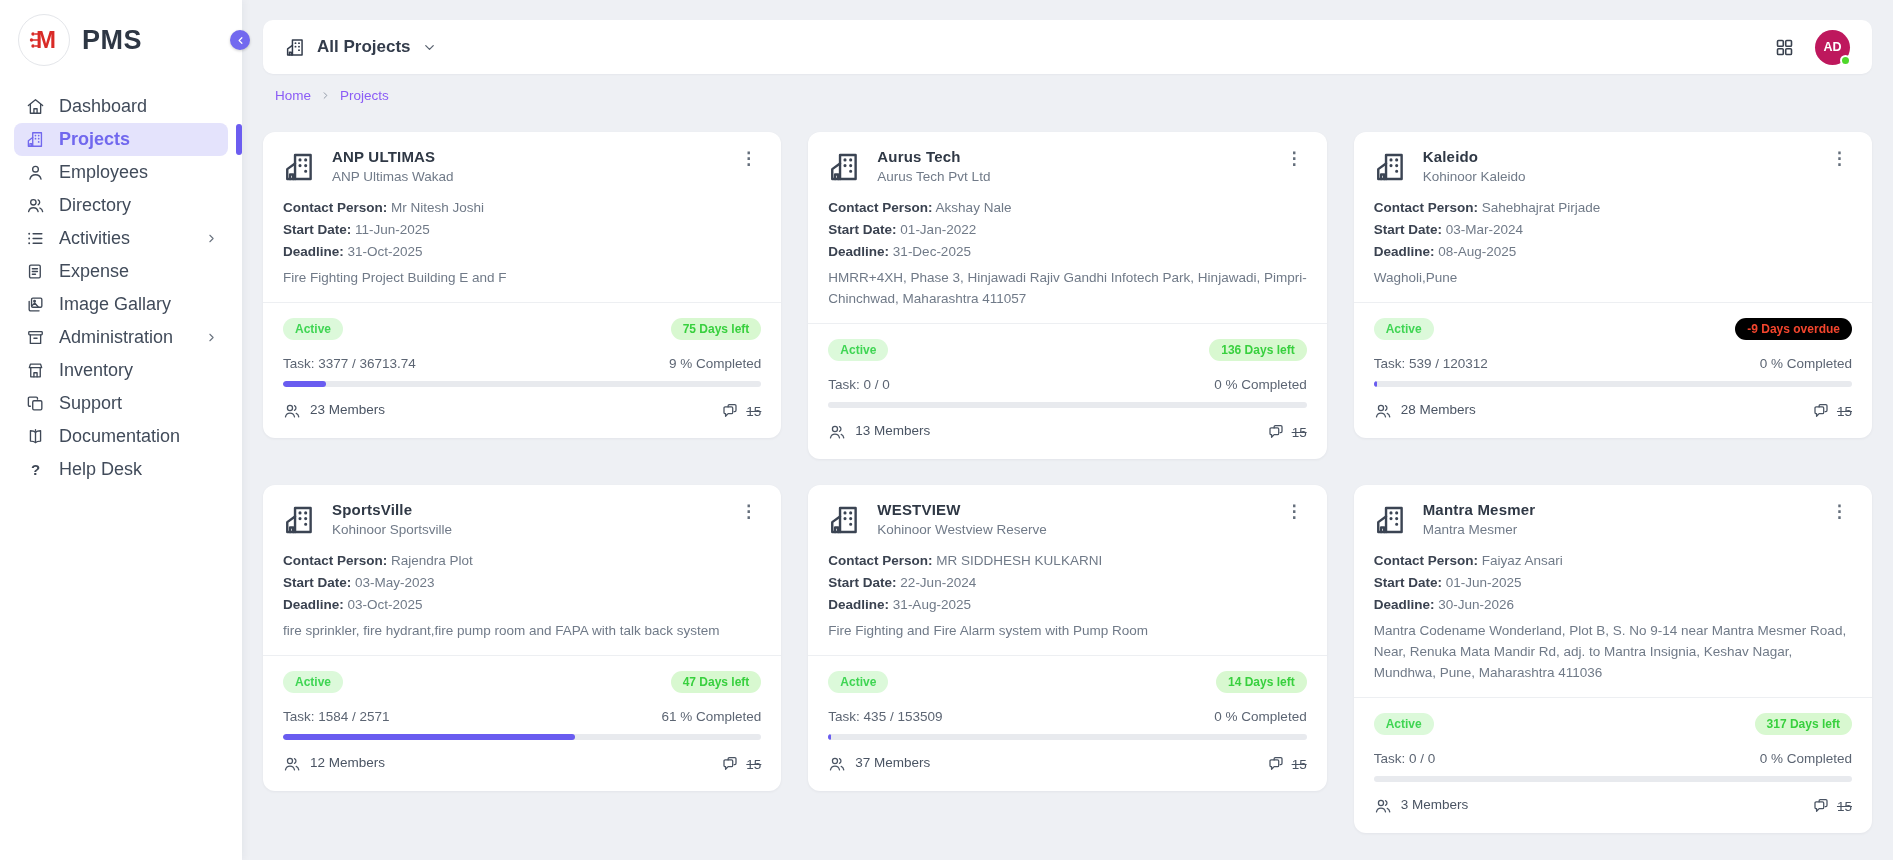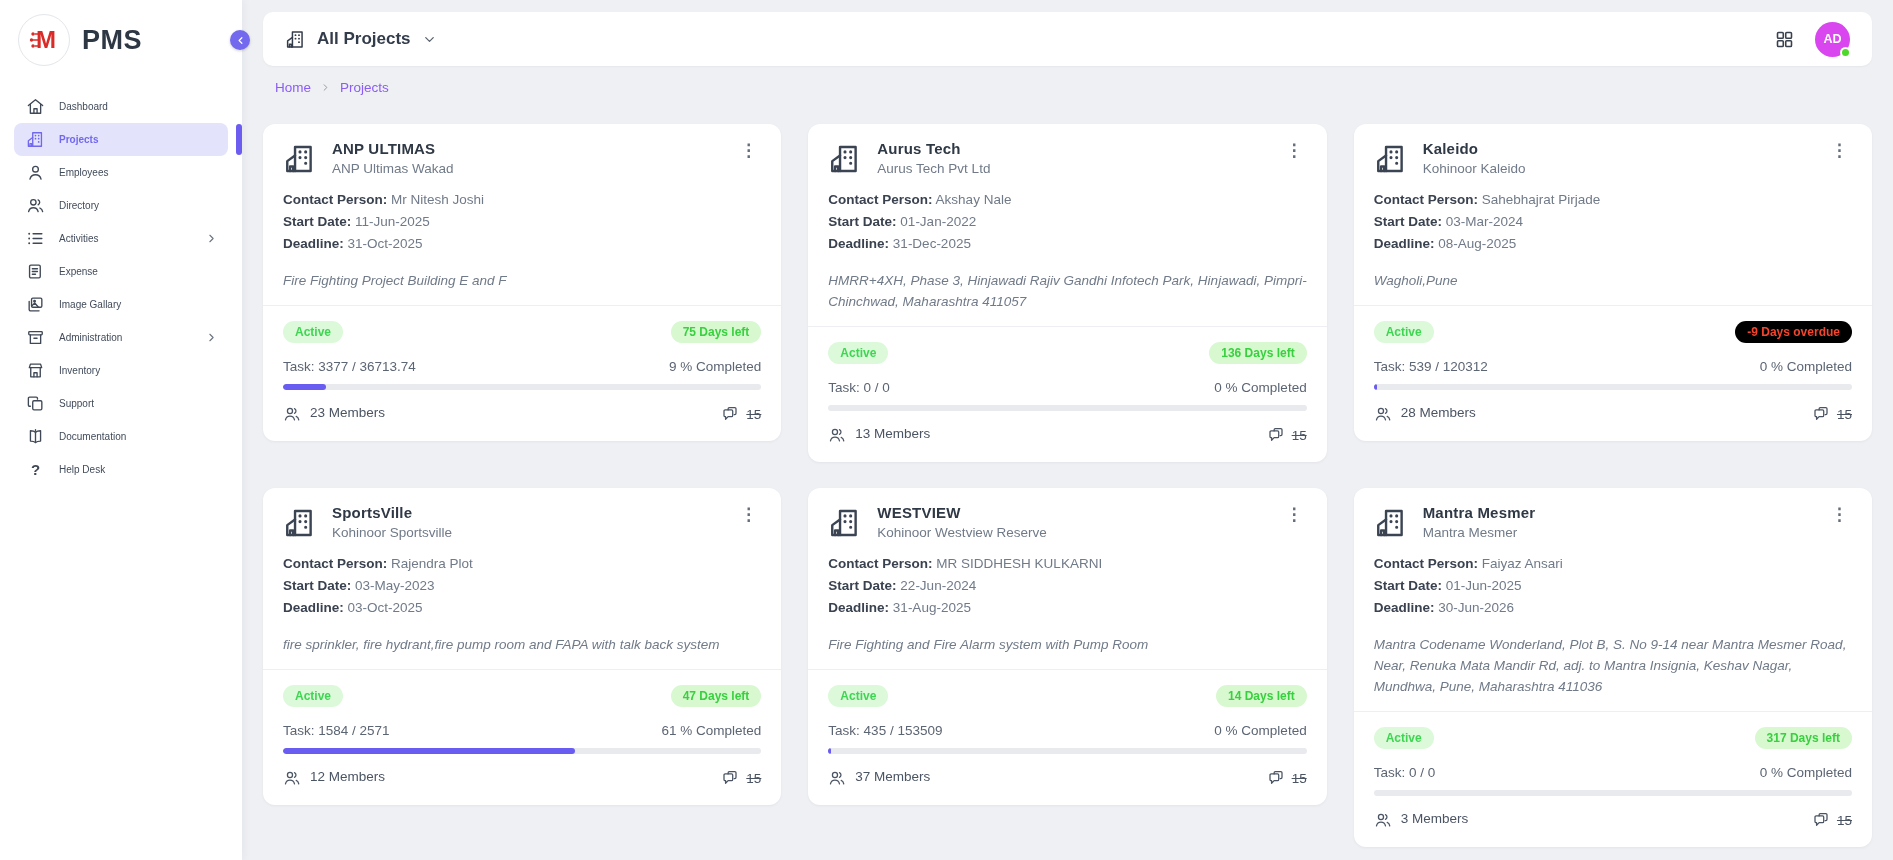--- a/index.html
+++ b/index.html
@@ -9,38 +9,38 @@
   .app { position:relative; width:1893px; height:860px; display:flex; }
 
   
   .sidebar { width:242px; height:860px; background:#fff; box-shadow:2px 0 8px rgba(25,32,56,.05); flex:0 0 242px; z-index:2; }
   .brand { display:flex; align-items:center; gap:12px; padding:14px 16px 16px 18px; }
   .brand-logo { width:52px; height:52px; border-radius:50%; border:1px solid #e4e6ea; display:flex; align-items:center; justify-content:center; background:#fff; }
   .brand-name { font-size:27px; font-weight:bold; color:#2e3744; letter-spacing:.5px; }
   .nav { padding:8px 14px 0 14px; }
   .nav-item { position:relative; display:flex; align-items:center; gap:14px; height:33px; padding:0 10px 0 12px; border-radius:8px; cursor:pointer; color:#414b5a; }
   .nav-item .nav-icon { width:19px; height:19px; display:flex; align-items:center; justify-content:center; color:#3f4856; flex:0 0 19px; }
-  .nav-item .nav-label { font-size:10px; font-weight:500; }
+  .nav-item .nav-label { font-size:18px; font-weight:500; }
   .nav-item .nav-chevron { margin-left:auto; color:#6b7480; display:flex; }
   .nav-item.active { background:#e4e3fc; color:#7168ee; }
   .nav-item.active .nav-icon { color:#7168ee; }
   .nav-item.active .nav-label { font-weight:bold; }
   .nav-item.active::after { content:""; position:absolute; right:-14px; top:1px; bottom:1px; width:6px; border-radius:4px; background:#6c5df0; }
   .help-glyph { font-size:15px; font-weight:bold; color:#3f4856; }
 
   .collapse-btn { position:absolute; left:230px; top:30px; width:20px; height:20px; border-radius:50%; background:#7269ef; color:#fff; border:none; display:flex; align-items:center; justify-content:center; cursor:pointer; z-index:5; box-shadow:0 1px 3px rgba(0,0,0,.2); }
 
   
-  .main { flex:1; padding:12px 21px 0 21px; }
+  .main { flex:1; padding:20px 21px 0 21px; }
   .topbar { height:54px; background:#fff; border-radius:10px; display:flex; align-items:center; padding:0 22px; box-shadow:0 1px 2px rgba(16,24,40,.04); }
   .topbar-left { display:flex; align-items:center; gap:11px; cursor:pointer; }
   .topbar-title { font-size:17px; font-weight:bold; color:#333c4b; }
   .topbar-right { margin-left:auto; display:flex; align-items:center; gap:20px; }
   .apps-btn { background:none; border:none; cursor:pointer; color:#39414e; display:flex; }
-  .avatar { position:relative; width:35px; height:35px; border-radius:50%; background:#d946ef; color:#fff; font-size:12.5px; font-weight:bold; display:flex; align-items:center; justify-content:center; cursor:pointer; }
+  .avatar { position:relative; width:35px; height:35px; border-radius:50%; background:#be185d; color:#fff; font-size:12.5px; font-weight:bold; display:flex; align-items:center; justify-content:center; cursor:pointer; }
   .avatar .dot { position:absolute; right:-1px; bottom:-1px; width:11px; height:11px; border-radius:50%; background:#4ed82a; border:2px solid #fff; }
 
   .breadcrumb { display:flex; align-items:center; gap:9px; padding:14px 2px 12px 12px; font-size:13.5px; color:#8b5cf6; }
   .breadcrumb .crumb { cursor:pointer; }
   .breadcrumb .sep { display:flex; color:#8a93a0; }
 
   .toolbar { height:50px; background:#fff; border-radius:10px; display:flex; align-items:center; gap:12px; padding:0 16px; box-shadow:0 1px 2px rgba(16,24,40,.04); }
   .search-input { width:200px; height:32px; border:1px solid #d8dbe2; border-radius:8px; padding:0 12px; font-size:13px; color:#3c4554; outline:none; font-family:"Liberation Sans", sans-serif; }
   .search-input::placeholder { color:#a0a8b5; }
   .icon-btn { width:32px; height:32px; border-radius:7px; display:flex; align-items:center; justify-content:center; cursor:pointer; }
@@ -54,21 +54,21 @@
   .card { background:#fff; border-radius:12px; padding:16px 20px 18px 20px; box-shadow:0 1px 3px rgba(16,24,40,.05); cursor:pointer; }
   .card-head { display:flex; align-items:flex-start; }
   .card-building { color:#3b4453; margin-top:2px; display:flex; }
   .card-titles { margin-left:15px; }
   .card-title { font-size:15px; font-weight:bold; color:#2f3845; letter-spacing:.2px; }
   .card-subtitle { margin-top:4px; font-size:13.5px; color:#707a88; }
   .kebab { margin-left:auto; background:none; border:none; cursor:pointer; font-size:17px; font-weight:bold; color:#646e7b; line-height:1; padding:2px 4px; }
   .card-details { margin-top:13px; font-size:13.5px; line-height:22px; }
   .lbl { font-weight:bold; color:#3a4250; }
   .val, .desc { color:#707a88; }
-  .desc { line-height:21px; margin-top:15px;font-style:italic; }
+  .desc { line-height:21px; margin-top:4px; }
   .divider { height:1px; background:#edeff2; margin:14px -20px 0 -20px; }
   .badges { margin-top:15px; display:flex; align-items:center; justify-content:space-between; }
   .badge { font-size:12px; font-weight:bold; padding:4px 12px; border-radius:999px; }
   .badge.status { background:#dcf9da; color:#3fd553; }
   .badge.days { background:#d8f8d0; color:#38d03e; }
   .badge.days.overdue { background:#000000; color:#f4452d; }
   .task-row { margin-top:16px; display:flex; justify-content:space-between; font-size:13.5px; color:#5c6573; }
   .progress { margin-top:10px; height:6px; border-radius:3px; background:#e8eaee; overflow:hidden; }
   .progress .fill { height:100%; border-radius:3px; background:#695cf0; width:0; }
   .card-foot { margin-top:15px; display:flex; align-items:center; justify-content:space-between; }

